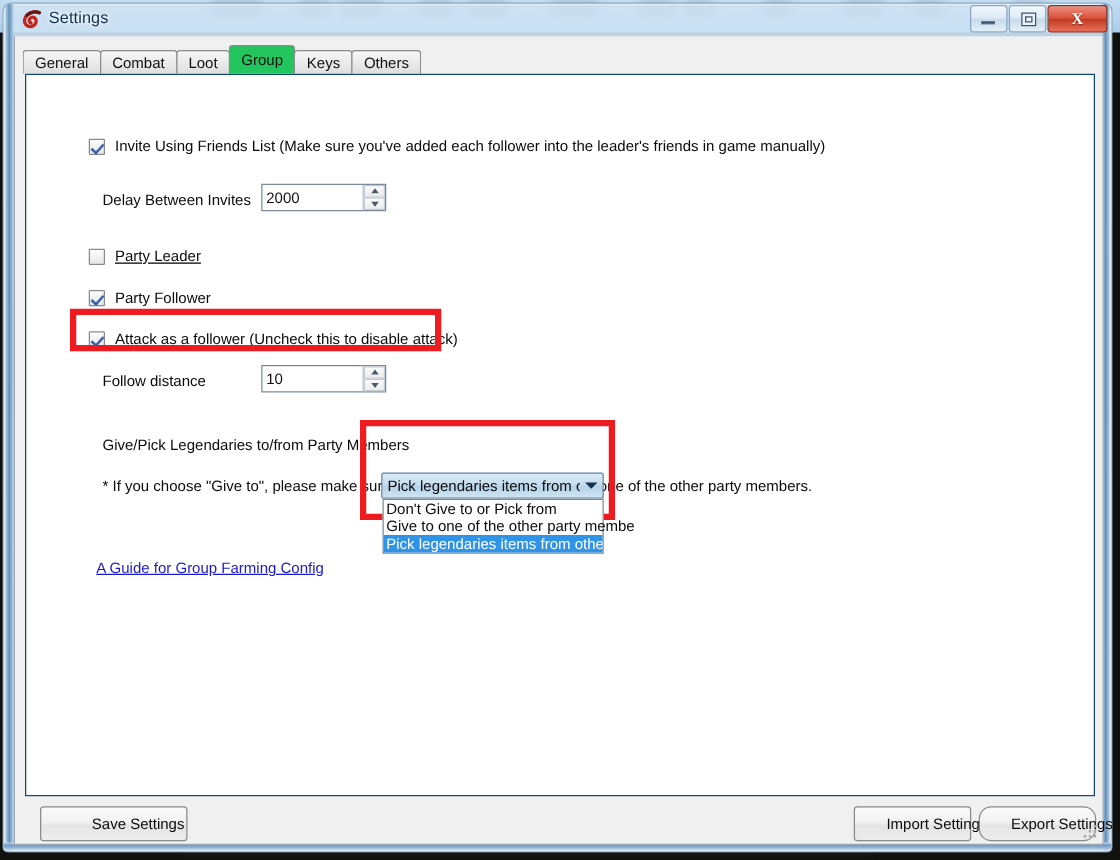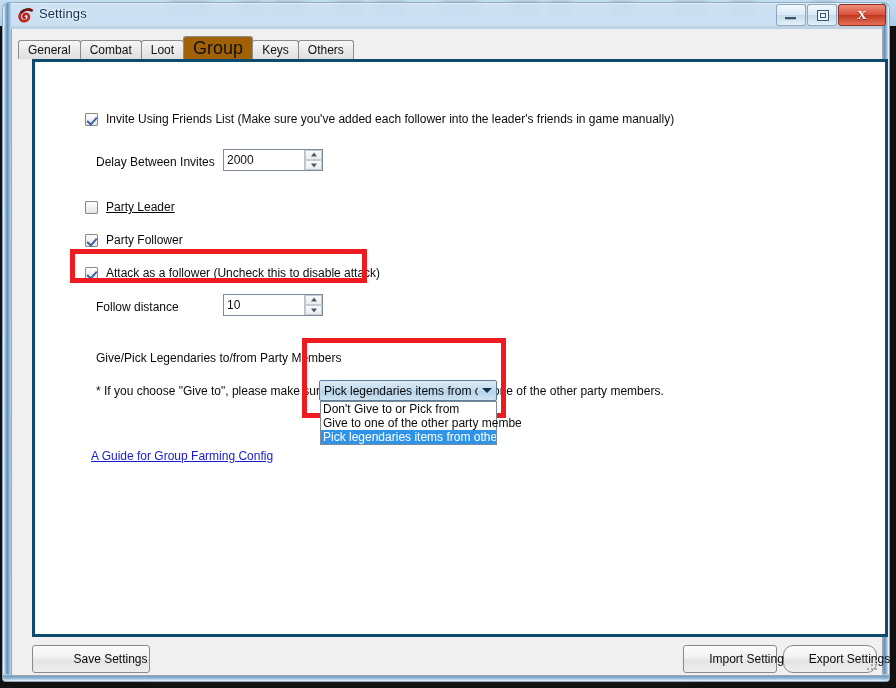--- a/index.html
+++ b/index.html
@@ -203,35 +203,35 @@
     font-size: 12px;
     color: #101010;
     background: linear-gradient(180deg,#f6f6f6 0%,#eceCec 45%,#dedede 100%);
     border: 1px solid #8c8c8c;
     border-bottom: none;
     border-radius: 3px 3px 0 0;
     cursor: default;
   }
   .tab.selected {
     height: 23px;
-    background: #a16207;
+    background: #22c55e;
     border-color: #8c8c8c;
     position: relative;
     z-index: 3;
-    font-size: 18px;
+    font-size: 12px;
   }
 
   
   #tab-page {
     position: absolute;
-    left: 20px; top: 30px;
+    left: 8px; top: 30px;
     width: 856px;
     height: 578px;
     background: #ffffff;
-    border: 3px solid #0c4a6e;
+    border: 1px solid #0c4a6e;
     box-sizing: border-box;
     overflow: hidden;
   }
 
   .form-row { position: absolute; }
 
   
   .cb-wrap {
     display: flex;
     align-items: center;

